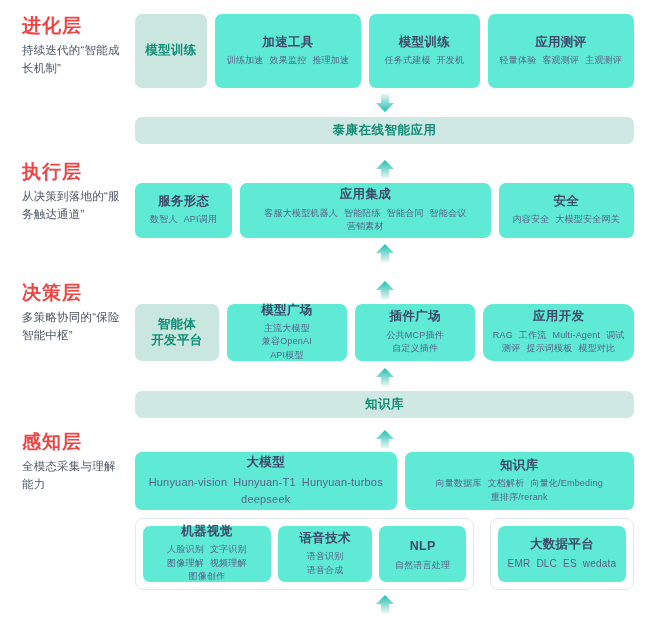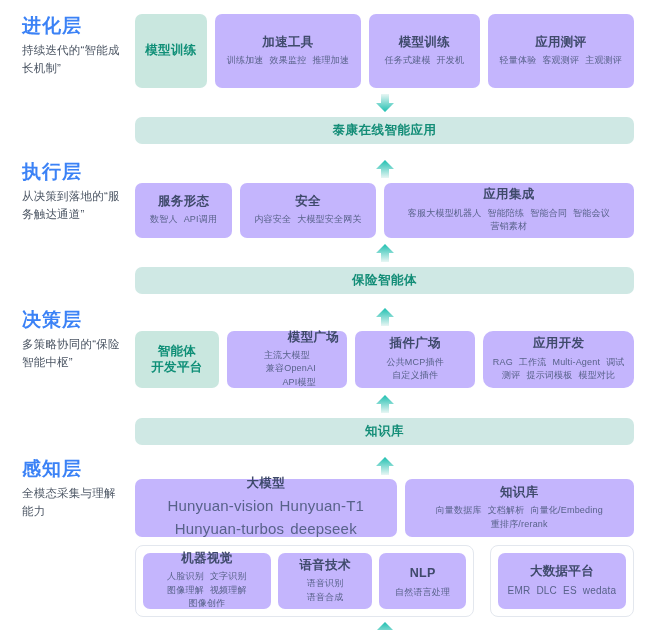--- a/index.html
+++ b/index.html
@@ -8,32 +8,32 @@
     background: #ffffff;
     font-family: "Liberation Sans", "DejaVu Sans", sans-serif;
     overflow: hidden;
   }
   .page { position: relative; width: 650px; height: 630px; }
 
   
   .layer { display: flex; align-items: flex-start; }
   .layer-label { width: 135px; flex: 0 0 135px; padding-left: 22px; padding-right: 8px; }
   .layer-title {
-    font-size: 19px; font-weight: bold; color: #3b82f6;
+    font-size: 19px; font-weight: bold; color: #ef4444;
     letter-spacing: 1px; line-height: 1.25; margin-bottom: 4px;
   }
   .layer-sub {
     font-size: 11.5px; color: #4b5563; line-height: 1.55; letter-spacing: .2px;
   }
   .layer-body { flex: 1; padding-right: 16px; }
 
   
   .row { display: flex; gap: 8px; align-items: stretch; }
   .card {
-    background: #c4b5fd; border-radius: 7px;
+    background: #5eead4; border-radius: 7px;
     padding: 9px 8px 10px; text-align: center;
     display: flex; flex-direction: column; justify-content: center;
   }
   .card-title {
     font-size: 12.5px; font-weight: bold; color: #3f4a6b;
     line-height: 1.3; letter-spacing: .3px;
   }
   .card-items {
     margin-top: 4px; font-size: 9px; color: #5a6party; color: #58628a;
     line-height: 1.5; letter-spacing: .2px;
@@ -137,67 +137,66 @@
       </div>
 
       <div class="row" style="height:55px;">
         <div class="card" style="flex:0.85;">
           <div class="card-title">服务形态</div>
           <div class="card-items">
             <span>数智人</span>
             <span>API调用</span>
           </div>
         </div>
-        <div class="card" style="flex:1.25;">
-          <div class="card-title">安全</div>
-          <div class="card-items">
-            <span>内容安全</span>
-            <span>大模型安全网关</span>
-          </div>
-        </div>
         <div class="card" style="flex:2.45;">
           <div class="card-title">应用集成</div>
           <div class="card-items">
             <span>客服大模型机器人</span>
             <span>智能陪练</span>
             <span>智能合同</span>
             <span>智能会议</span>
             <span>营销素材</span>
           </div>
         </div>
+        <div class="card" style="flex:1.25;">
+          <div class="card-title">安全</div>
+          <div class="card-items">
+            <span>内容安全</span>
+            <span>大模型安全网关</span>
+          </div>
+        </div>
       </div>
 
       <div class="arrow-wrap" style="margin:6px 0 5px;">
         <svg class="arrow" viewBox="0 0 20 18">
           <path d="M10,0 L19,9 H14 V18 H6 V9 H1 Z" fill="url(#gu1)"></path>
         </svg>
       </div>
 
-      <div class="bar">保险智能体</div>
     </div>
   </div>
 
   <div class="layer" style="margin-top:14px;">
     <div class="layer-label">
       <div class="layer-title">决策层</div>
       <div class="layer-sub">多策略协同的“保险智能中枢”</div>
     </div>
     <div class="layer-body">
       <div class="arrow-wrap" style="margin-bottom:5px;">
         <svg class="arrow" viewBox="0 0 20 18">
           <path d="M10,0 L19,9 H14 V18 H6 V9 H1 Z" fill="url(#gu1)"></path>
         </svg>
       </div>
 
       <div class="row" style="height:57px;">
         <div class="card accent" style="flex:0.78;">
           <div class="card-title" style="white-space:pre-line;">智能体
 开发平台</div>
         </div>
-        <div class="card" style="flex:1.2;text-align:right;">
+        <div class="card" style="flex:1.2;">
           <div class="card-title">模型广场</div>
           <div class="card-items">
             <span>主流大模型</span>
             <span style="white-space:normal;max-width:58px;display:inline-block;">兼容OpenAI API模型</span>
           </div>
         </div>
         <div class="card" style="flex:1.2;">
           <div class="card-title">插件广场</div>
           <div class="card-items">
             <span>公共MCP插件</span>
@@ -236,21 +235,21 @@
     <div class="layer-body">
       <div class="arrow-wrap" style="margin-bottom:4px;">
         <svg class="arrow" viewBox="0 0 20 18">
           <path d="M10,0 L19,9 H14 V18 H6 V9 H1 Z" fill="url(#gu1)"></path>
         </svg>
       </div>
 
       <div class="row" style="height:58px;">
         <div class="card" style="flex:1.15;">
           <div class="card-title">大模型</div>
-          <div class="card-items" style="font-size:15px;text-align:right;">
+          <div class="card-items" style="font-size:11px;text-align:right;">
             <span>Hunyuan-vision</span>
             <span>Hunyuan-T1</span>
             <span>Hunyuan-turbos</span>
             <span>deepseek</span>
           </div>
         </div>
         <div class="card" style="flex:1;">
           <div class="card-title">知识库</div>
           <div class="card-items">
             <span>向量数据库</span>

